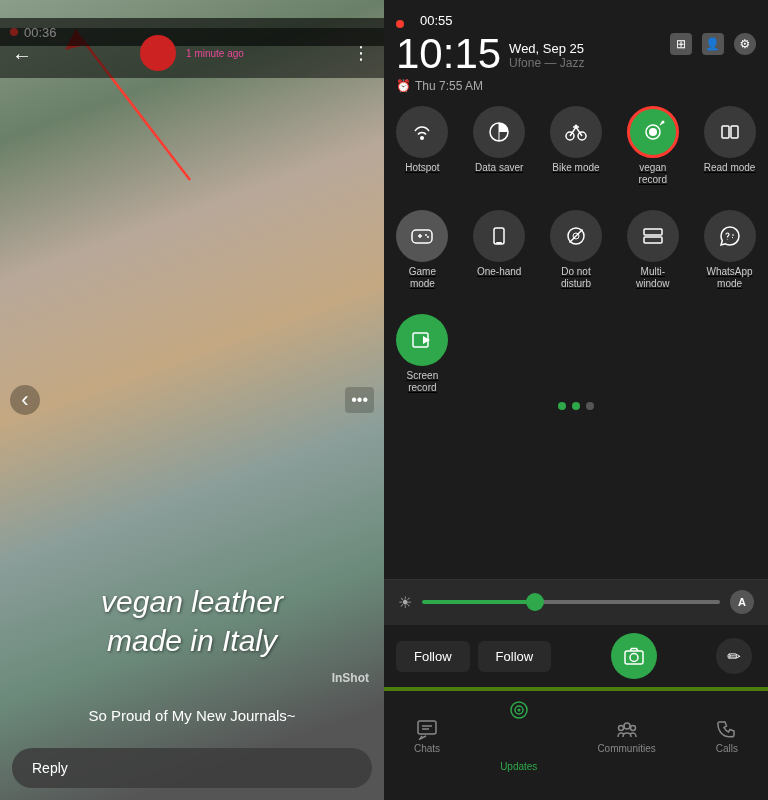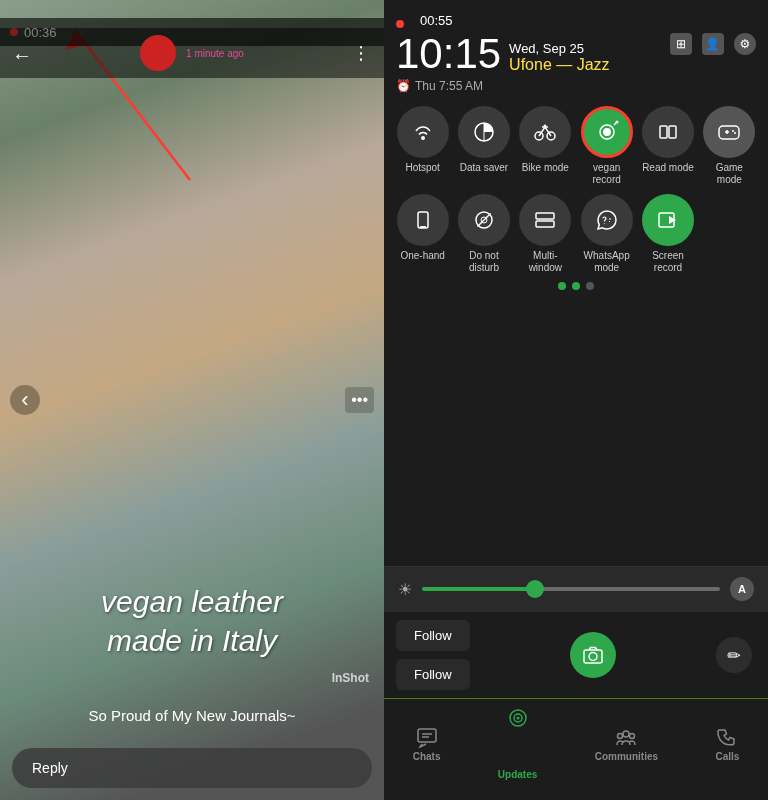--- a/index.html
+++ b/index.html
@@ -245,22 +245,22 @@
       justify-content: center;
       padding-top: 8px;
     }
 
     .right-date {
       color: white;
       font-size: 13px;
     }
 
     .right-carrier {
-      color: #fde047;
-      font-size: 16px;
+      color: #737373;
+      font-size: 12px;
     }
 
     .right-icons-row {
       display: flex;
       gap: 18px;
       padding: 0 12px 5px;
       justify-content: flex-end;
     }
 
     .header-icon {
@@ -283,23 +283,24 @@
     }
 
     
     .quick-settings {
       padding: 5px 8px;
       flex: 1;
     }
 
     .qs-grid {
       display: grid;
-      grid-template-columns: repeat(6, 1fr);
-      gap: 8px;
+      grid-template-columns: repeat(5, 1fr);
+      gap: 24px;
       padding: 0 4px;
+      text-decoration: underline;
     }
 
     .qs-item {
       display: flex;
       flex-direction: column;
       align-items: center;
       gap: 4px;
       cursor: pointer;
     }
 
@@ -425,23 +426,22 @@
       justify-content: center;
       cursor: pointer;
     }
 
     
     .wa-nav {
       background: #1c1c1c;
       display: flex;
       justify-content: space-around;
       align-items: center;
-      padding: 8px 0 20px;
-      border-top: 1px solid #4d7c0f;
-      font-weight: bold;
+      padding: 8px 0 28px;
+      border-top: 4px solid #4d7c0f;
     }
 
     .wa-nav-item {
       display: flex;
       flex-direction: column;
       align-items: center;
       gap: 3px;
       cursor: pointer;
     }
 
@@ -685,21 +685,21 @@
     <span class="brightness-icon">☀</span>
     <div class="brightness-track">
       <div class="brightness-thumb"></div>
     </div>
     <div class="auto-icon">
       <span>A</span>
     </div>
   </div>
 
   <div class="bottom-apps">
-    <div style="display:flex;align-items:flex-start;gap:8px;flex-direction:column;">
+    <div style="display:flex;align-items:flex-start;gap:8px;">
       <button class="follow-btn">Follow</button>
       <button class="follow-btn">Follow</button>
     </div>
     <div class="camera-btn">
       <svg width="22" height="22" viewBox="0 0 22 22" fill="none">
         <rect x="2" y="6" width="18" height="13" rx="2" stroke="white" stroke-width="1.5"></rect>
         <circle cx="11" cy="12.5" r="4" stroke="white" stroke-width="1.5"></circle>
         <path d="M7 6 L8.5 3.5 L13.5 3.5 L15 6" stroke="white" stroke-width="1.5" fill="none"></path>
       </svg>
     </div>

